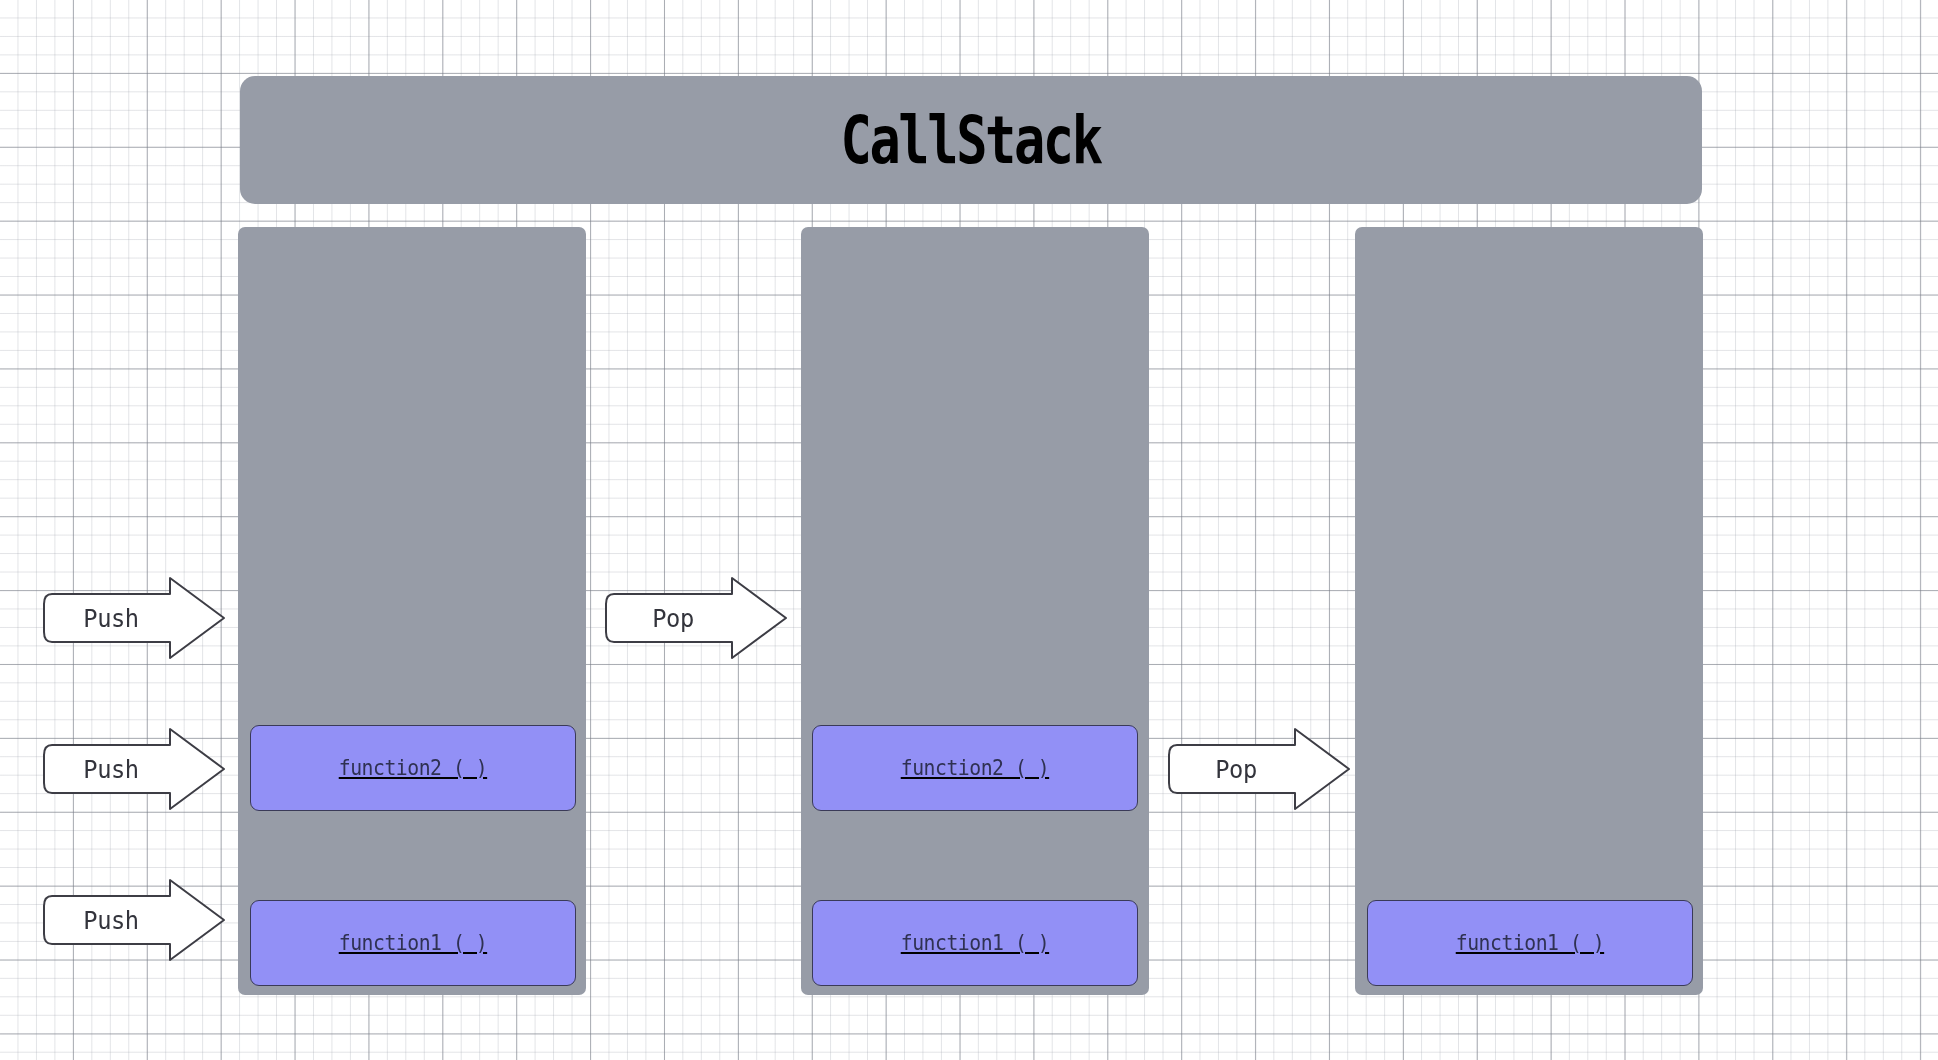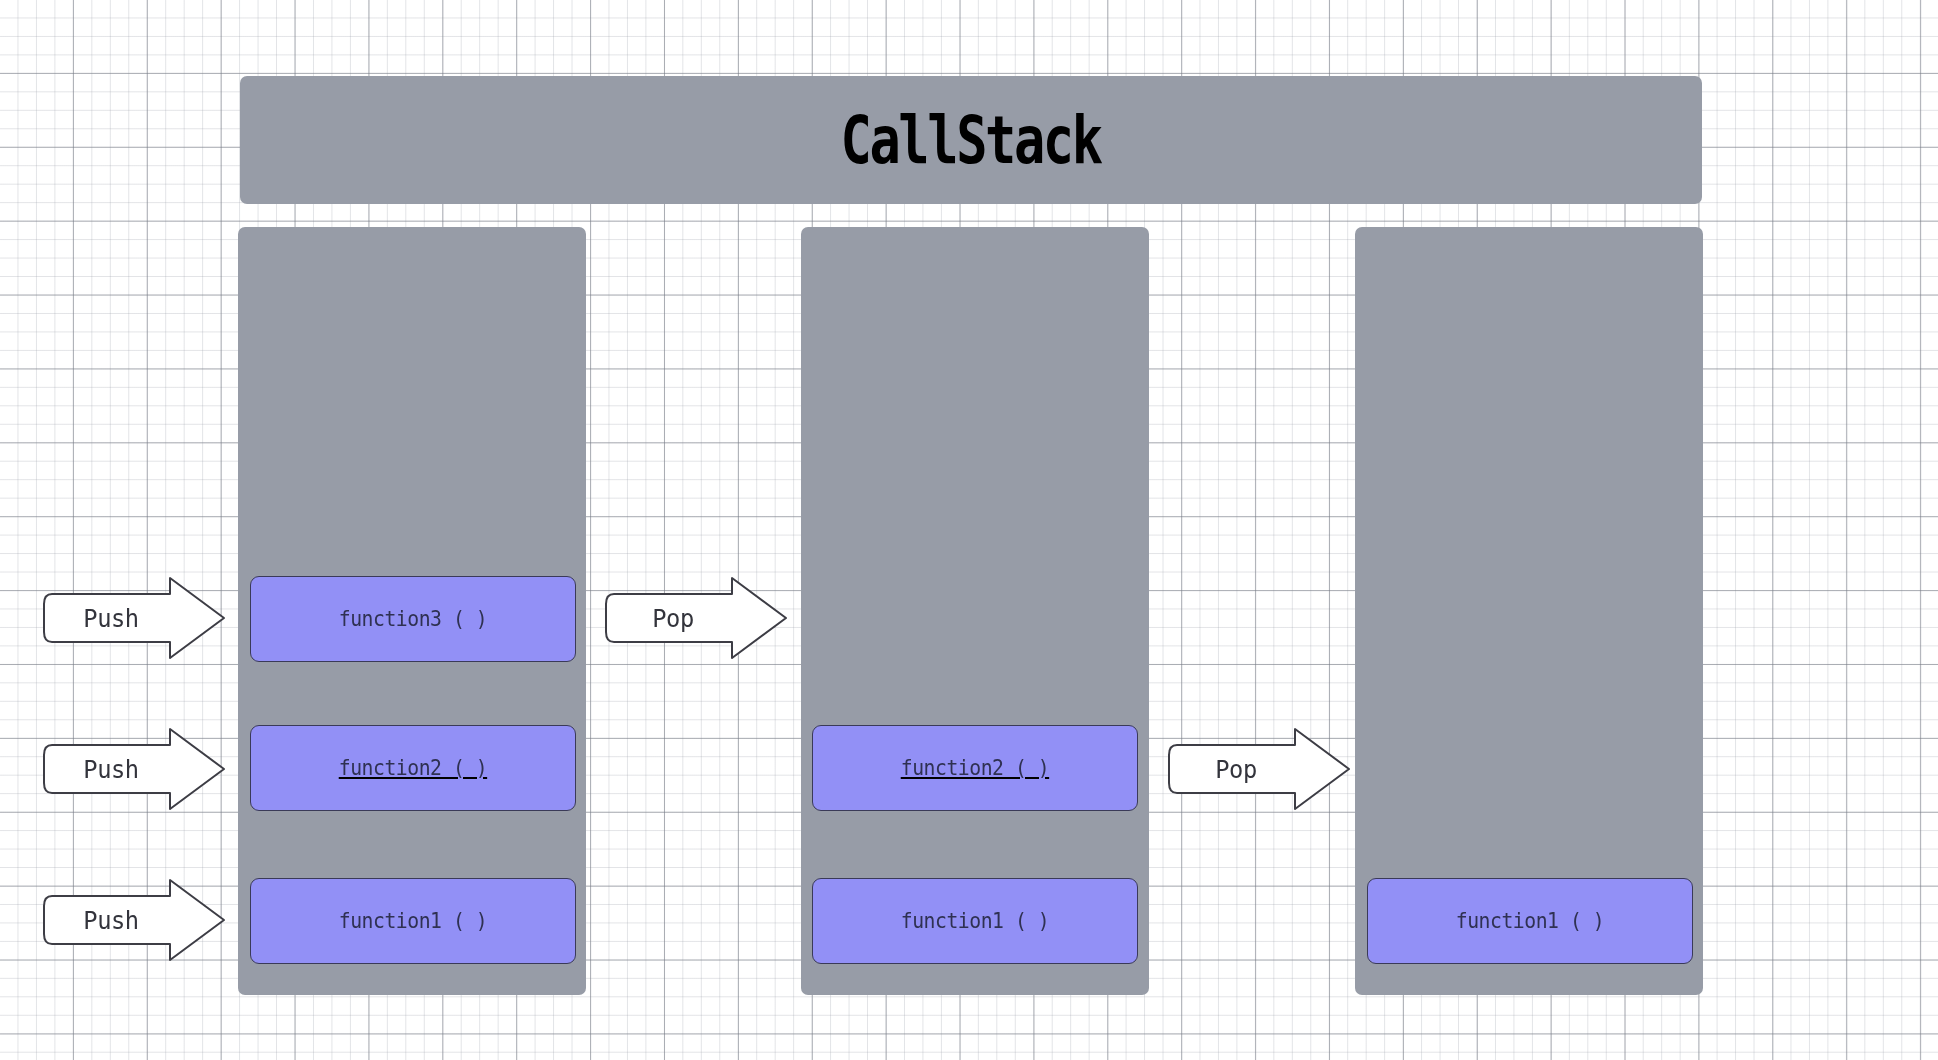--- a/index.html
+++ b/index.html
@@ -29,21 +29,21 @@
   }
 
   
   .titlebar {
     position: absolute;
     left: 240px;
     top: 76px;
     width: 1462px;
     height: 128px;
     background: #979ca7;
-    border-radius: 7px;
+    border-radius: 15px;
     display: flex;
     align-items: center;
     justify-content: center;
     box-sizing: border-box;
   }
   .titlebar-text {
     font-family: "DejaVu Sans Mono", "Liberation Mono", monospace;
     font-size: 65px;
     font-weight: bold;
     color: #000000;
@@ -83,21 +83,21 @@
     font-size: 21px;
     color: #2f3152;
     letter-spacing: -0.5px;
     white-space: nowrap;
     transform: scaleX(0.94);
   }
 
   
   .row-top    { top: 576px; }
   .row-middle { top: 725px; text-decoration: underline; }
-  .row-bottom { top: 878px; }
+  .row-bottom { top: 900px; text-decoration: underline; }
 
   .col1-x { left: 250px; }
   .col2-x { left: 812px; }
   .col3-x { left: 1367px; }
 
   
   .arrow {
     position: absolute;
     width: 184px;
     height: 84px;
@@ -135,23 +135,20 @@
 <body>
 
 <div id="canvas">
 
   <div class="titlebar">
     <span class="titlebar-text">CallStack</span>
   </div>
 
   <div class="stack-col" id="stack-col-1"></div>
 
-  <div class="frame-box col1-x row-top">
-    <span class="frame-label">function3 ( )</span>
-  </div>
   <div class="frame-box col1-x row-middle">
     <span class="frame-label">function2 ( )</span>
   </div>
   <div class="frame-box col1-x row-bottom">
     <span class="frame-label">function1 ( )</span>
   </div>
 
   <div class="stack-col" id="stack-col-2"></div>
 
   <div class="frame-box col2-x row-middle">

